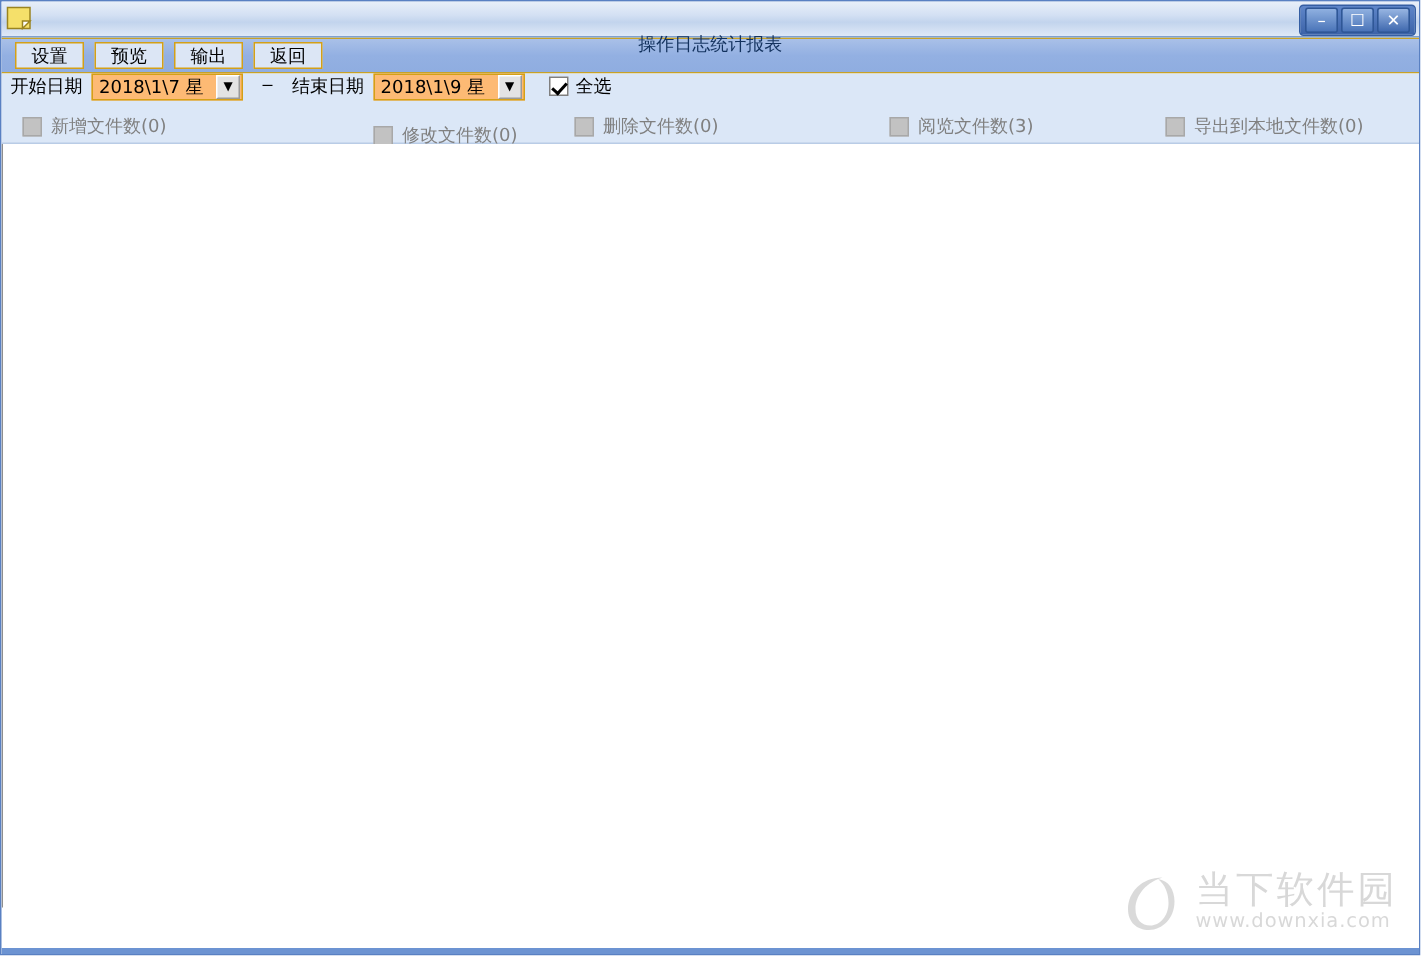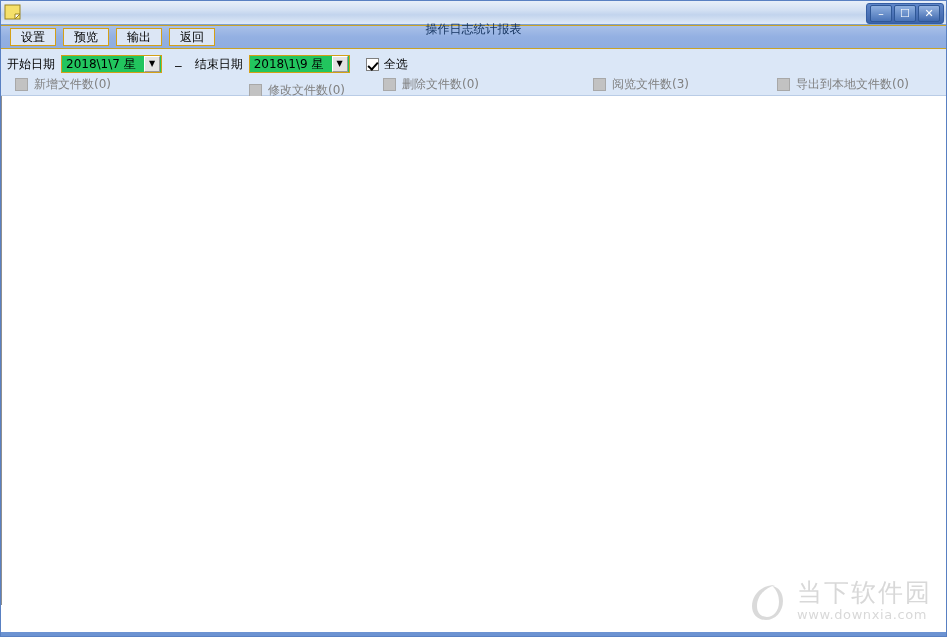--- a/index.html
+++ b/index.html
@@ -115,35 +115,35 @@
 
   
   .filter-panel {
     background: #dbe7f7;
     border-bottom: 1px solid #b9cce6;
     padding: 0;
   }
   .filter-row {
     height: 24px;
     display: flex;
-    align-items: flex-end;
+    align-items: flex-start;
     padding-left: 6px;
   }
   .fld-label {
     font-size: 12px;
     color: #000000;
     font-family: "DejaVu Sans", "Liberation Sans", sans-serif;
     white-space: nowrap;
   }
   .date-combo {
     display: inline-flex;
     align-items: center;
     height: 18px;
     box-sizing: border-box;
-    background: #22c55e;
+    background: #fdba74;
     border: 1px solid #d4a017;
     margin-left: 6px;
   }
   .date-combo .val {
     padding: 0 4px;
     font-size: 12px;
     line-height: 16px;
     white-space: nowrap;
     font-family: "DejaVu Sans", "Liberation Sans", sans-serif;
     min-width: 74px;

